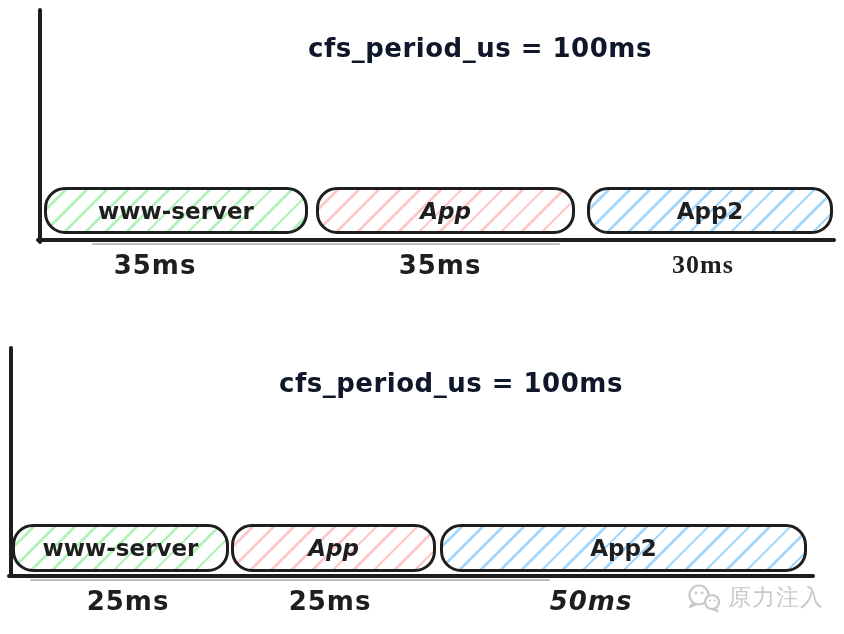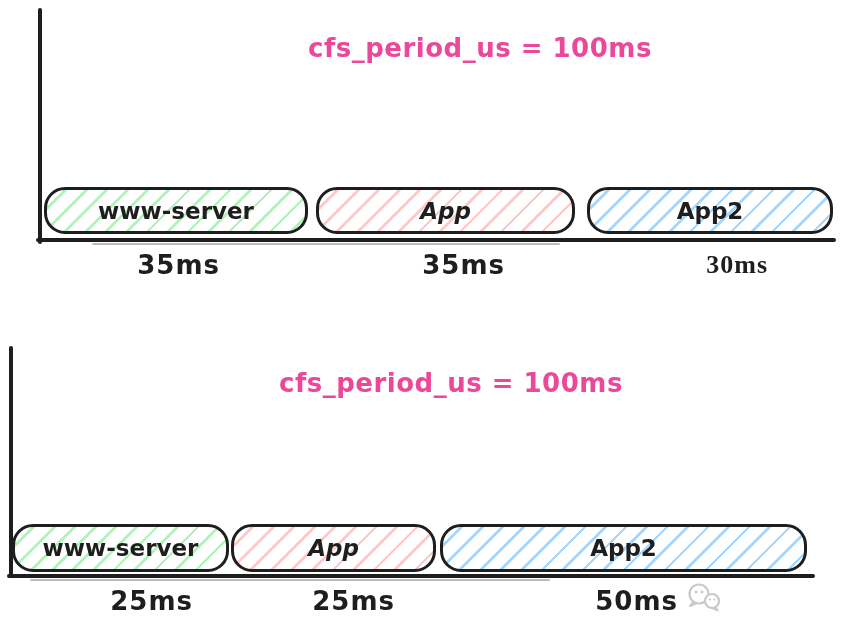--- a/index.html
+++ b/index.html
@@ -10,21 +10,21 @@
     overflow:hidden;
     font-family:"DejaVu Sans","Liberation Sans",sans-serif;
     color:#1e1e1e;
   }
   
   .axis{position:absolute;background:#1e1e1e;border-radius:3px;}
   .axis-ghost{position:absolute;background:#bdbdbd;height:2px;border-radius:2px;}
   
   .period-title{
     position:absolute;
-    color:#ec4899;
+    color:#0f172a;
     font-size:26px;
     font-weight:700;
     letter-spacing:0.5px;
     white-space:nowrap;
   }
   
   .task-box{
     position:absolute;
     box-sizing:border-box;
     border:3.5px solid #1e1e1e;
@@ -33,21 +33,21 @@
     font-size:23px;font-weight:700;color:#1e1e1e;
     background-color:#ffffff;
   }
   .hatch-green{background-image:repeating-linear-gradient(135deg,transparent 0px,transparent 12px,#b2f2bb 12px,#b2f2bb 14.5px);}
   .hatch-red{background-image:repeating-linear-gradient(135deg,transparent 0px,transparent 12px,#ffc9c9 12px,#ffc9c9 14.5px);font-style:italic;}
   .hatch-blue{background-image:repeating-linear-gradient(135deg,transparent 0px,transparent 12px,#a5d8ff 12px,#a5d8ff 14.5px);}
   
   .time-label{
     position:absolute;
     width:130px;
-    text-align:right;
+    text-align:center;
     font-size:26px;font-weight:700;color:#1e1e1e;
     letter-spacing:1px;
   }
   
   .p1-yaxis{left:38px;top:8px;width:4px;height:236px;}
   .p1-xaxis{left:36px;top:238px;width:800px;height:4px;}
   .p1-ghost{left:92px;top:243px;width:468px;}
   .p1-title{left:308px;top:33px;}
   .p1-box{top:187px;height:47px;}
   .p1-b1{left:44px;width:264px;}
@@ -62,21 +62,21 @@
   .p2-xaxis{left:7px;top:574px;width:808px;height:4px;}
   .p2-ghost{left:30px;top:579px;width:520px;}
   .p2-title{left:279px;top:368px;}
   .p2-box{top:524px;height:48px;}
   .p2-b1{left:12px;width:217px;}
   .p2-b2{left:231px;width:205px;}
   .p2-b3{left:440px;width:367px;}
   .p2-label{top:586px;}
   .p2-l1{left:63px;}
   .p2-l2{left:265px;}
-  .p2-l3{left:548px;}
+  .p2-l3{left:526px;font-style:italic;}
   
   .watermark{
     position:absolute;
     left:686px;top:582px;
     display:flex;align-items:center;gap:6px;
     color:#c8c8c8;
     font-size:23px;
     letter-spacing:1px;
     white-space:nowrap;
   }
@@ -139,15 +139,16 @@
         <circle cx="10" cy="10" r="1.4" fill="#c8c8c8"></circle>
         <circle cx="16" cy="10" r="1.4" fill="#c8c8c8"></circle>
         <path d="M7 20 L4 24 L10 21.5" stroke="#c8c8c8" stroke-width="2" fill="none" stroke-linejoin="round"></path>
 
         <circle cx="26" cy="19" r="7" stroke="#c8c8c8" stroke-width="2.2" fill="#ffffff"></circle>
         <circle cx="24" cy="17.5" r="1.1" fill="#c8c8c8"></circle>
         <circle cx="28.5" cy="17.5" r="1.1" fill="#c8c8c8"></circle>
         <path d="M29.5 25.5 L32 28.5 L26.5 26.5" stroke="#c8c8c8" stroke-width="1.8" fill="none" stroke-linejoin="round"></path>
       </svg>
     </span>
+    <span>原力注入</span>
   </div>
 
 </div>
 
 </body></html>

